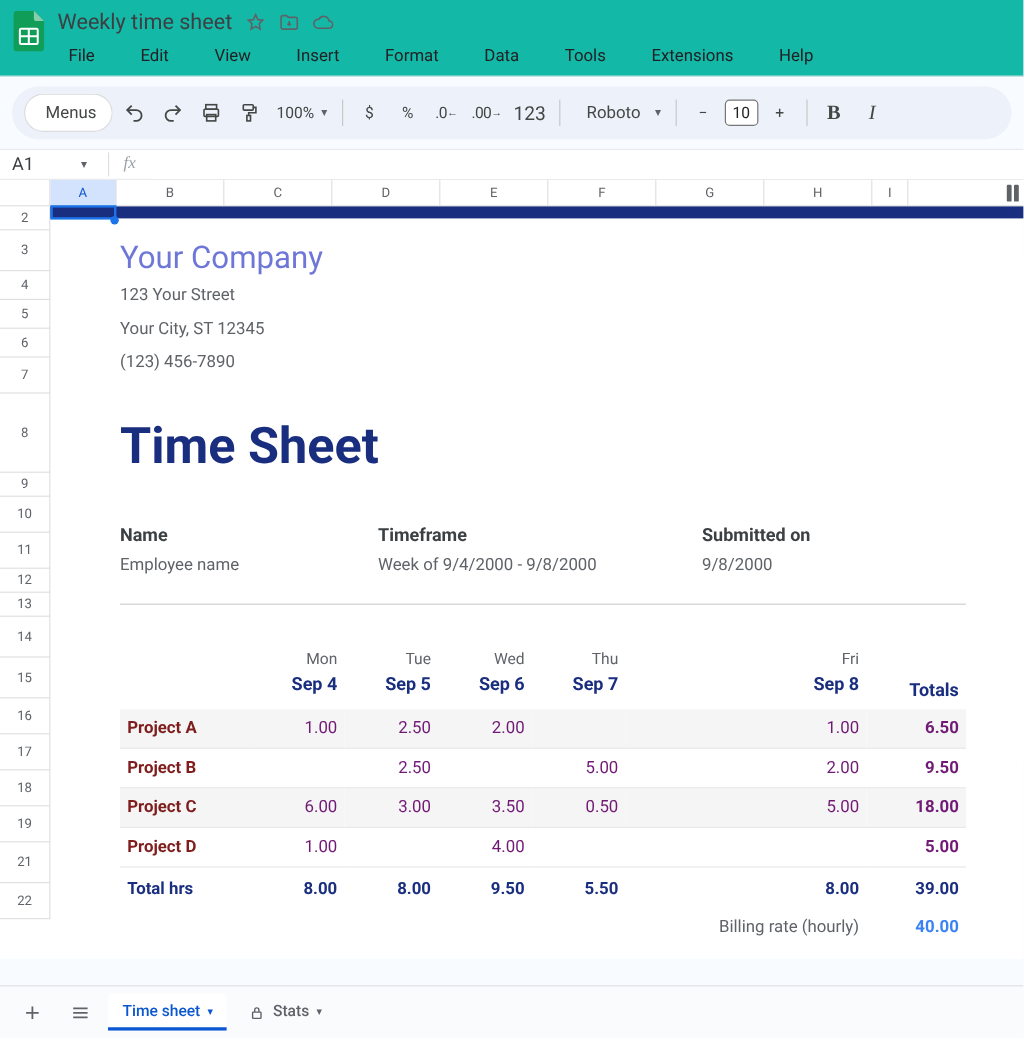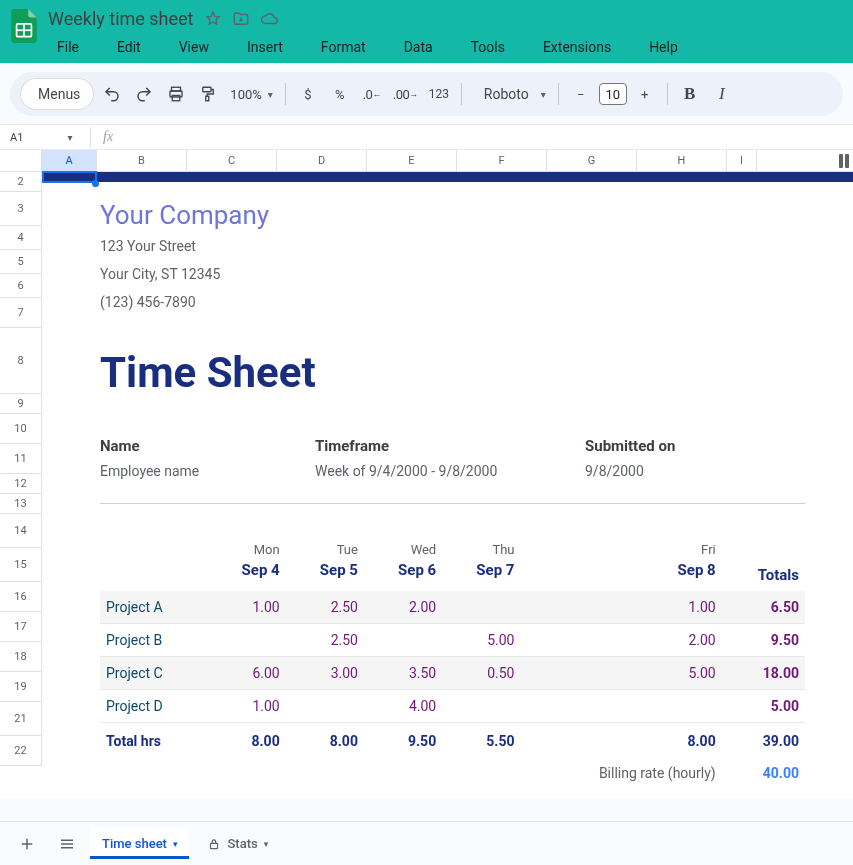--- a/index.html
+++ b/index.html
@@ -62,31 +62,31 @@
   }
   .menus-pill span{ font-size:14px;}
   .zoom-group{ display:flex; align-items:center; gap:6px; padding:0 4px; color:#444746;}
   .zoom-group .caret{ font-size:10px; color:#5f6368;}
   .fontname{ padding:0 6px 0 10px; font-size:14px; color:#444746;}
   .fontsize-group{ display:flex; align-items:center; gap:4px;}
   .fontsize-box{ width:28px; height:22px; border:1px solid #747775; border-radius:4px; display:flex;align-items:center;justify-content:center; font-size:13px; background:#fff;}
   .bold{ font-weight:700; font-family:"Times New Roman",serif; font-size:17px;}
   .italic{ font-style:italic; font-family:"Times New Roman",serif; font-size:17px;}
   .decimal-one{ font-size:13px; letter-spacing:-0.5px;}
-  .num123{ font-size:12px;}
+  .num123{ font-size:16px;}
 
   
   .namefx {
     display:flex; align-items:center;
     border-bottom:1px solid #e8eaed;
     border-top:1px solid #e8eaed;
     height:26px;
     background:#fff;
   }
-  .namebox{ width:50px; padding-left:10px; font-size:11px; color:#3c4043;}
+  .namebox{ width:50px; padding-left:10px; font-size:15px; color:#3c4043;}
   .name-caret{ width:40px; color:#5f6368; font-size:10px; display:flex; justify-content:center; cursor:pointer;}
   .fx-sep{width:1px;height:20px;background:#e0e0e0;margin-right:12px;}
   .fx-label{ font-family:serif; font-style:italic; color:#9aa0a6; font-size:14px; padding-right:12px;}
   .fx-input{ flex:1; border:none; outline:none; font-size:13px; height:100%; background:#fff;}
 
   
   .grid-wrap{ position:relative; background:#fff; }
   .colbar{ display:flex; height:22px; border-bottom:1px solid #e0e0e0; background:#fff;}
   .corner{ width:42px; border-right:1px solid #e0e0e0;}
   .colhdr{ flex:0 0 90px; border-right:1px solid #e0e0e0; display:flex; align-items:center; justify-content:center; font-size:11px; color:#5f6368; cursor:pointer;}
@@ -118,21 +118,21 @@
   .nmcol.w3{ flex:1;}
   .hr{ height:1px; background:#cfcfcf; margin-top:24px;}
 
   table.ts{ width:100%; border-collapse:collapse; margin-top:36px; font-size:14px;}
   table.ts th{ text-align:right; font-weight:400; color:#3c4043; padding:2px 6px;}
   table.ts th.day{ color:#5f6368; font-size:13px;}
   table.ts th.date{ color:#1a2e7f; font-weight:700; font-size:15px; padding-bottom:12px;}
   table.ts th:first-child, table.ts td:first-child{ text-align:left;}
   table.ts th.totals{ color:#1a2e7f; font-weight:700; font-size:15px;}
   table.ts td{ padding:8px 6px; text-align:right; color:#701a75; border-bottom:1px solid #e8e8e8;}
-  table.ts td.proj{ font-weight:400; color:#0c4a6e;}
+  table.ts td.proj{ font-weight:700; color:#7f1d1d;}
   table.ts tr.light td{ background:#f5f5f5;}
   table.ts td.tot{ font-weight:700;}
   table.ts tr.totalrow td{ color:#1a2e7f; font-weight:700; border-bottom:none; border-top:1px solid #bdbdbd; padding-top:10px;}
   table.ts tr.billing td{ border:none; color:#5f6368; font-weight:400;}
   table.ts tr.billing td.val{ color:#3b82f6; font-weight:700;}
 
   
   .tabs{
     position:absolute; bottom:0; left:0; right:0;
     height:44px; background:#f9fbfd;

